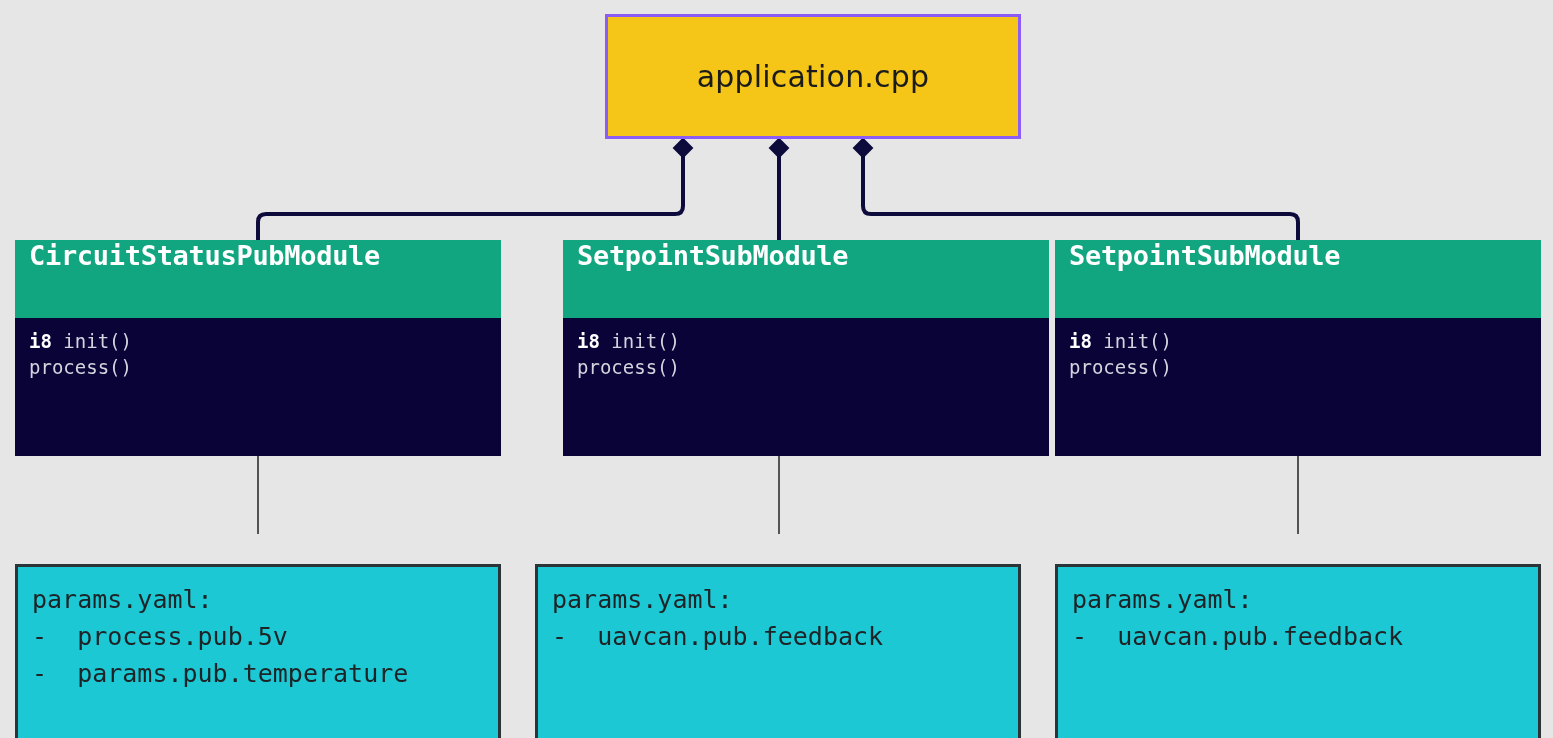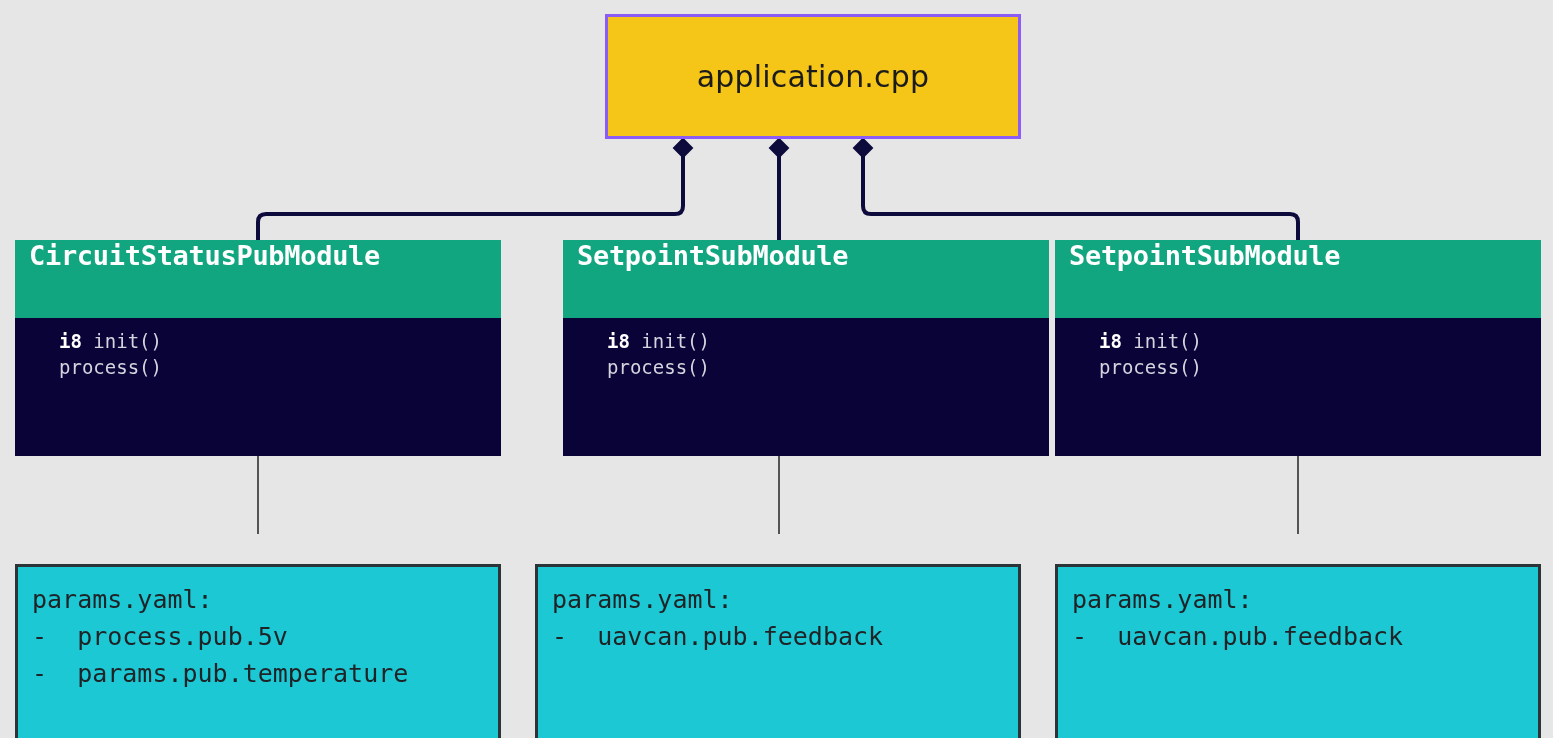--- a/index.html
+++ b/index.html
@@ -65,21 +65,20 @@
   .module .mod-line{
     font-family:"DejaVu Sans Mono", monospace;
     font-size:19px;
     line-height:26px;
     color:#d4d4de;
     white-space:pre;
   }
   .module .mod-line .rettype{
     font-weight:bold;
     color:#ffffff;
-    margin-left:30px;
   }
 
   
   .params{
     position:absolute;
     top:564px;
     width:486px;height:190px;
     background:#1bc8d4;
     border:3px solid #2b3436;
     box-sizing:border-box;

